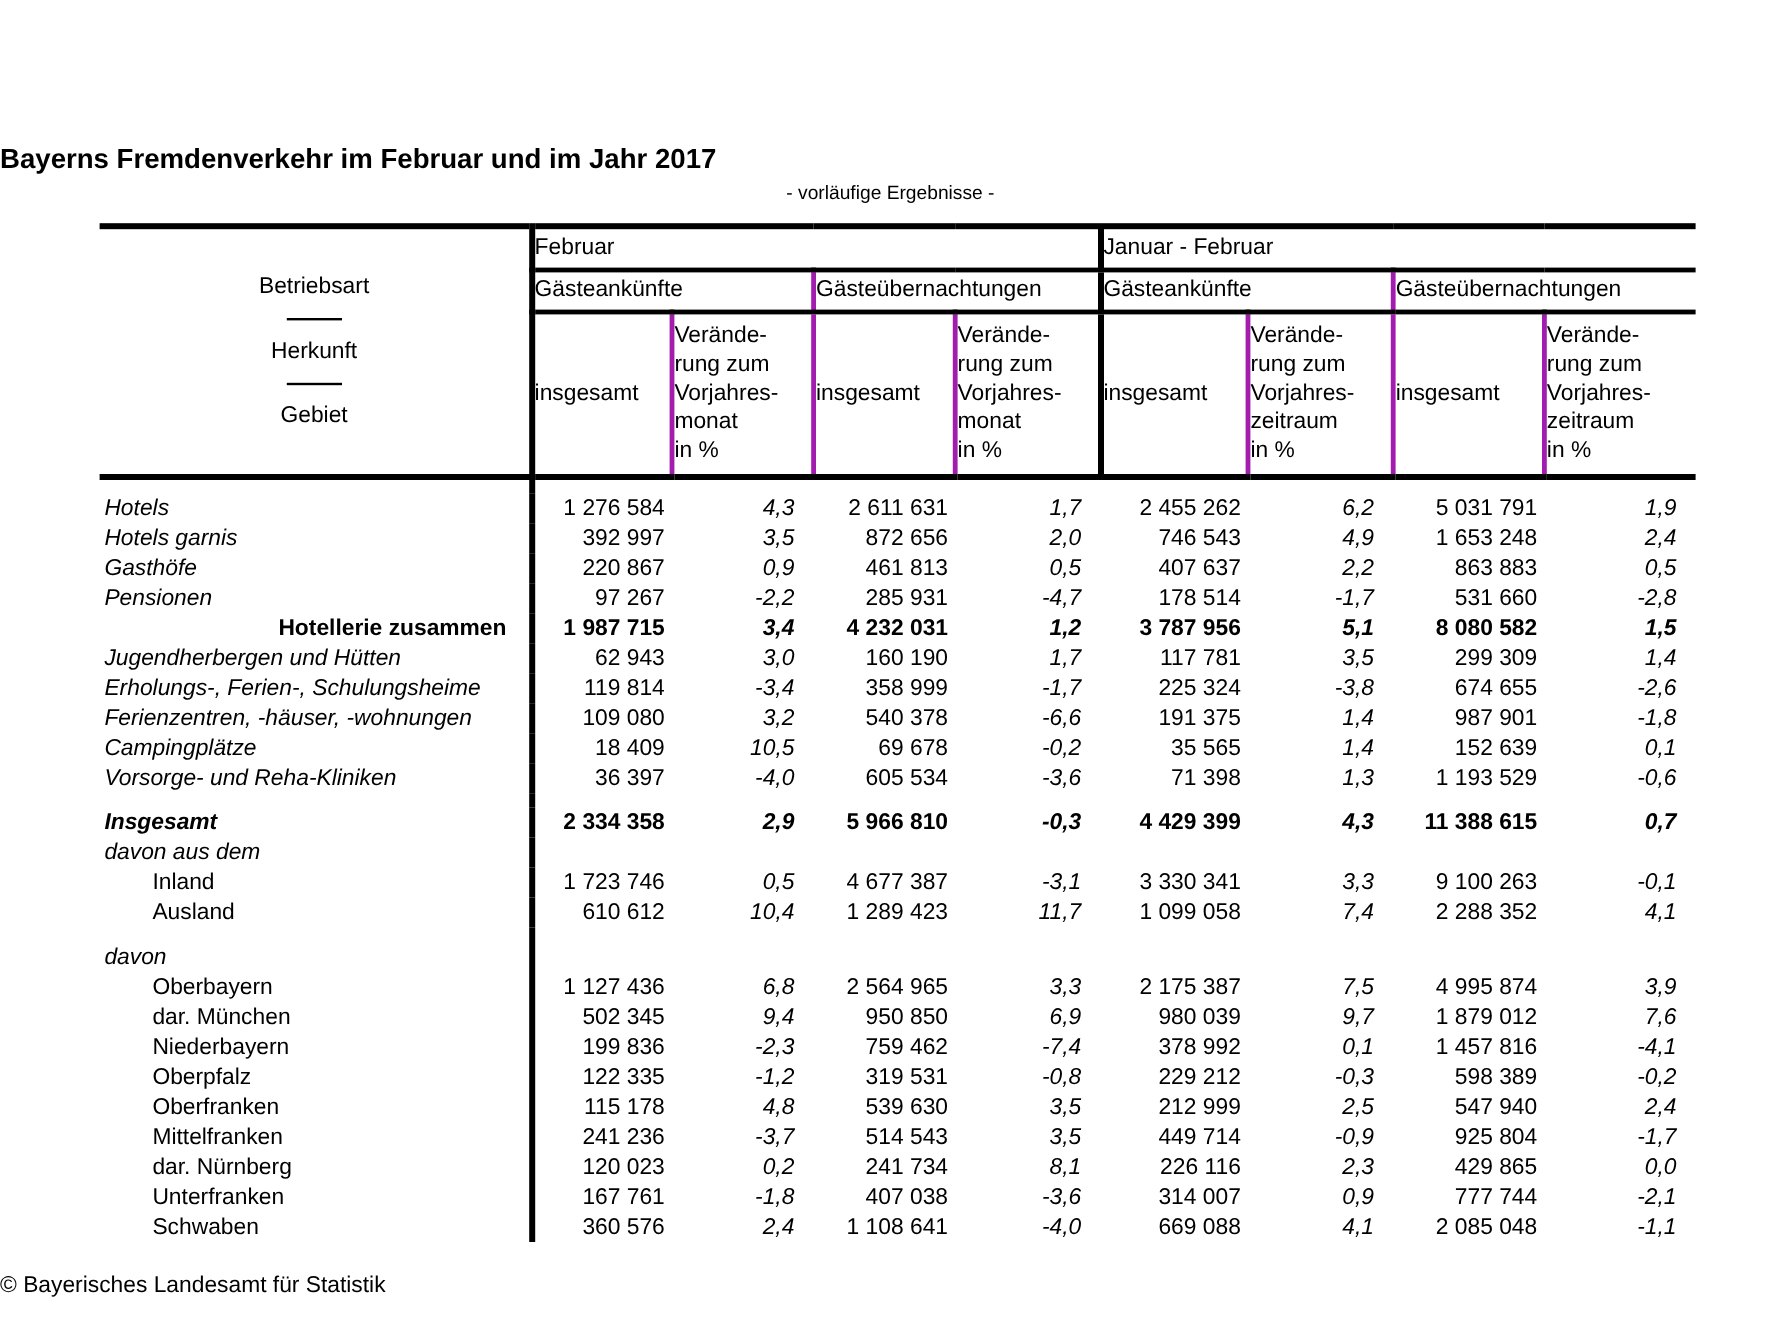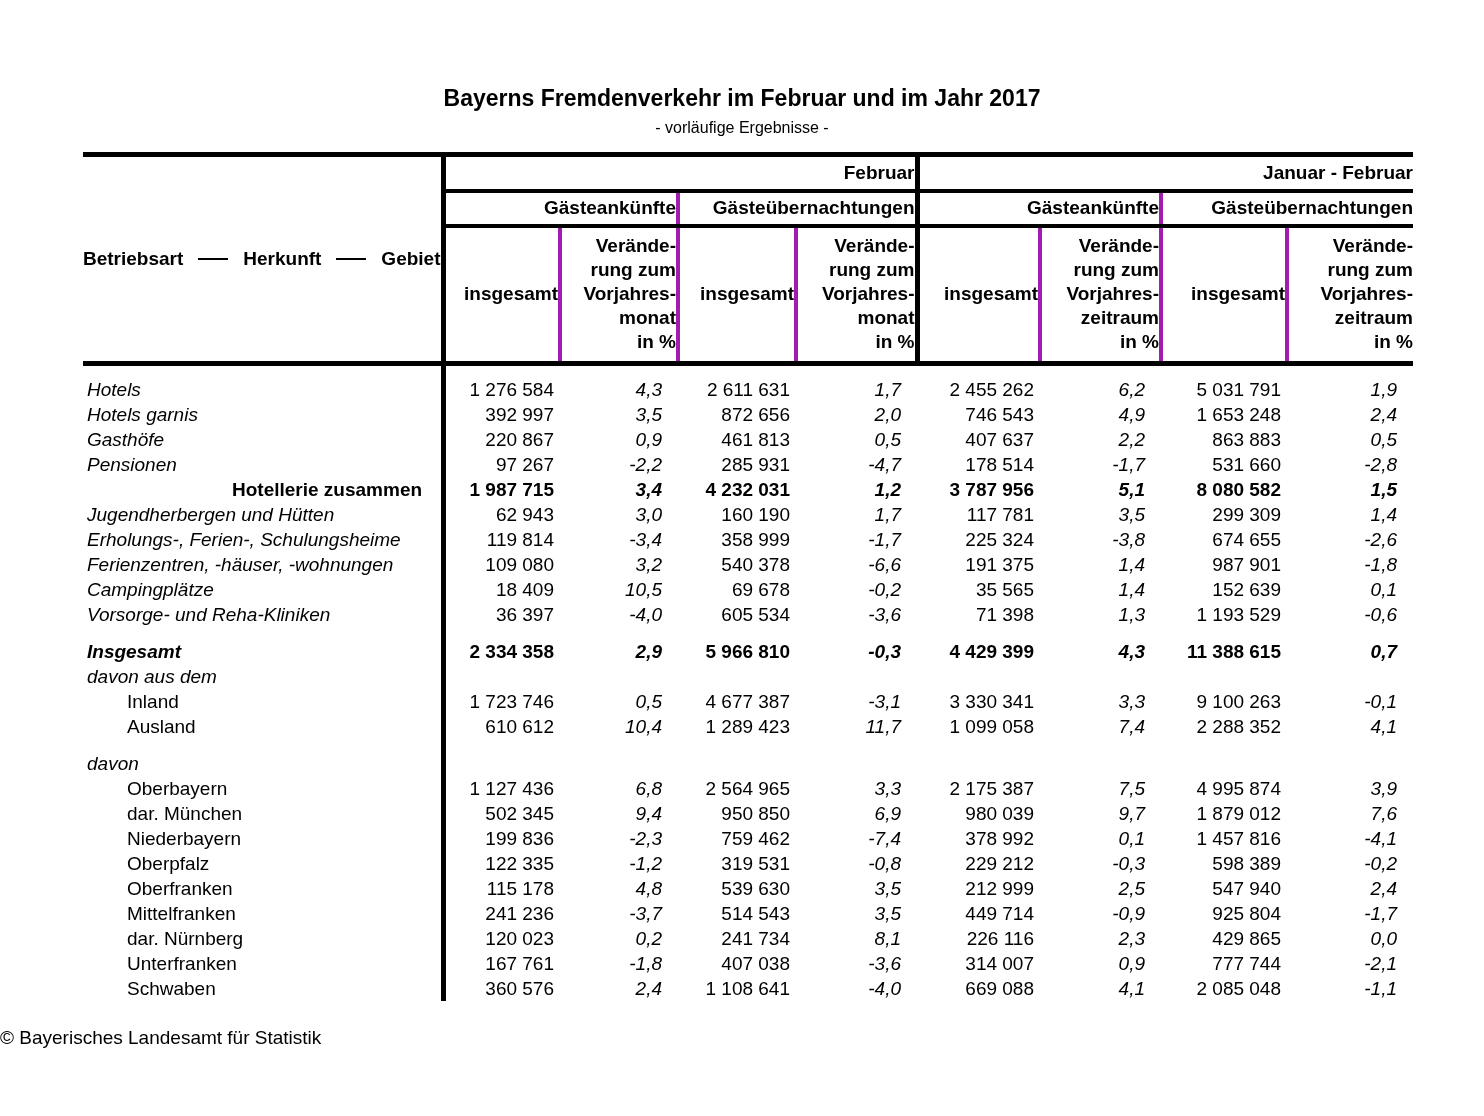--- a/index.html
+++ b/index.html
@@ -4,54 +4,53 @@
 <style>
   * { box-sizing: border-box; }
   html, body { margin: 0; padding: 0; background: #fff; }
   body {
     width: 1484px; height: 1116px;
     font-family: "Liberation Sans", "DejaVu Sans", sans-serif;
     color: #000;
     position: relative;
   }
   .page-title {
-    padding-top: 84px;
-    text-align: center;
+    padding-top: 118px;
     font-size: 23px; font-weight: bold;
     line-height: 28px;
   }
   .page-subtitle {
     text-align: center;
     font-size: 16px;
     margin-top: 5px;
     line-height: 22px;
   }
   table.stat {
     border-collapse: collapse;
     table-layout: fixed;
     width: 1330px;
     margin: 13px 0 0 83px;
     border-top: 5px solid #000;
   }
   
   thead th {
-    font-weight: bold;
+    font-weight: normal;
     font-size: 19px;
-    text-align: right;
+    text-align: left;
     vertical-align: middle;
     padding: 0;
     margin-top: 24px;
   }
   .th-rowhead {
     border-right: 5px solid #000;
     border-bottom: 5px solid #000;
   }
   .rowhead-stack {
     height: 100%;
-    display: flex; 
+    display: flex; flex-direction: column;
     align-items: center; justify-content: center;
     gap: 15px;
   }
   .rowhead-stack .rule {
     width: 46px; height: 0;
     border-top: 2px solid #000;
   }
   .th-period { height: 36px; border-bottom: 4px solid #000; }
   .th-period.sec-div { border-right: 5px solid #000; }
   .th-measure { height: 35px; border-bottom: 4px solid #000; }

